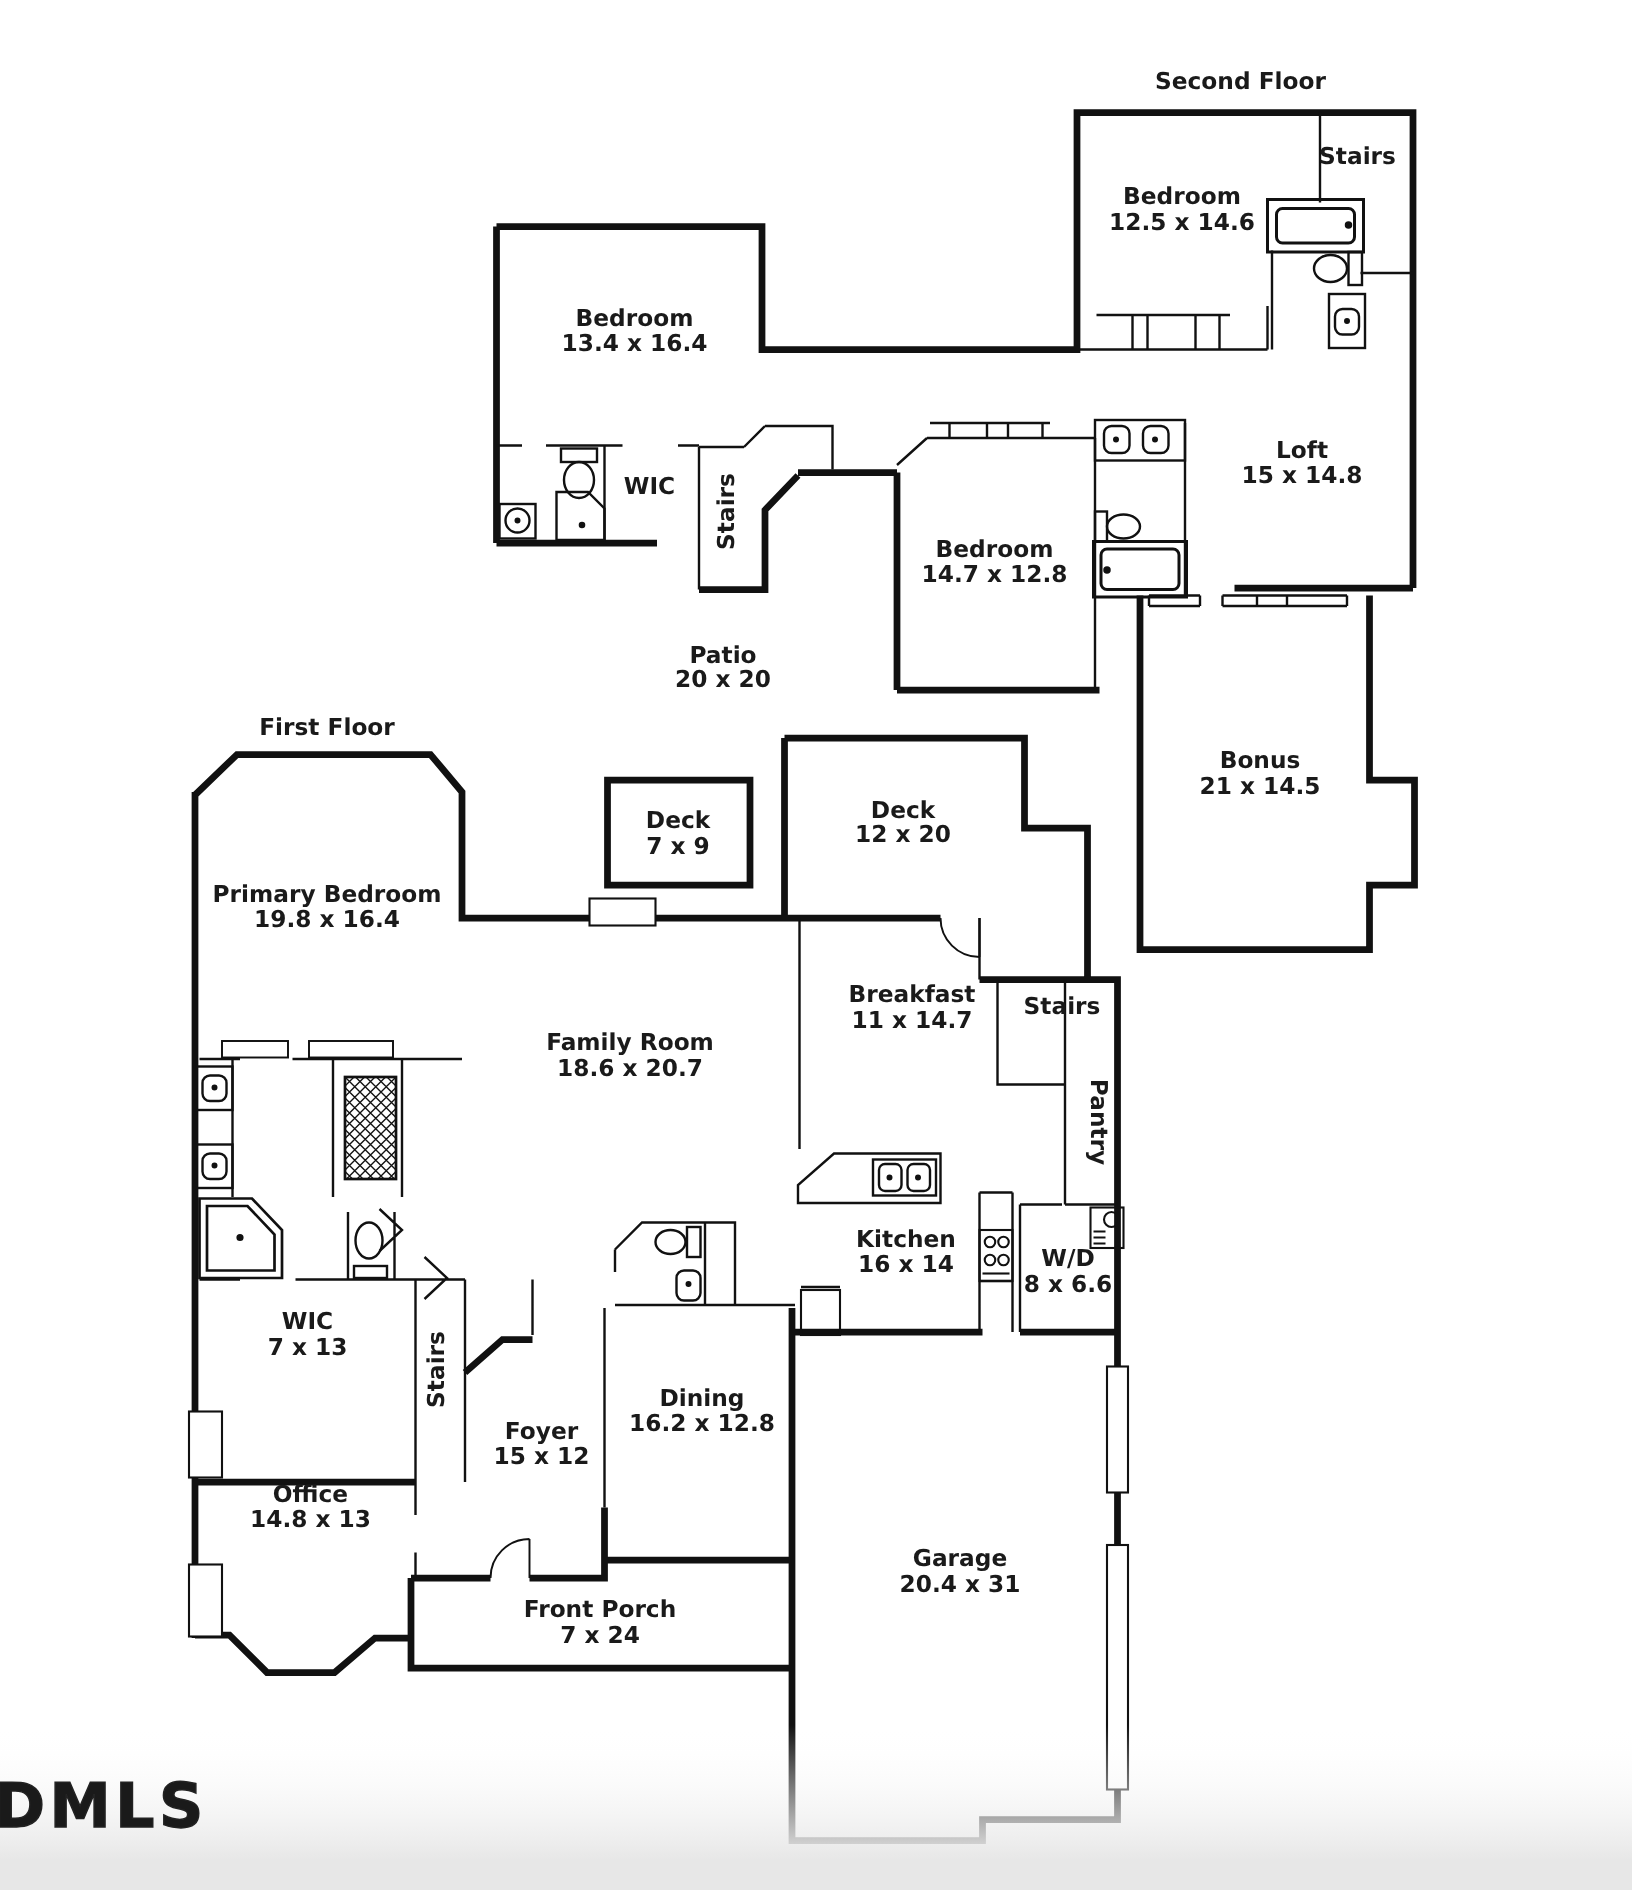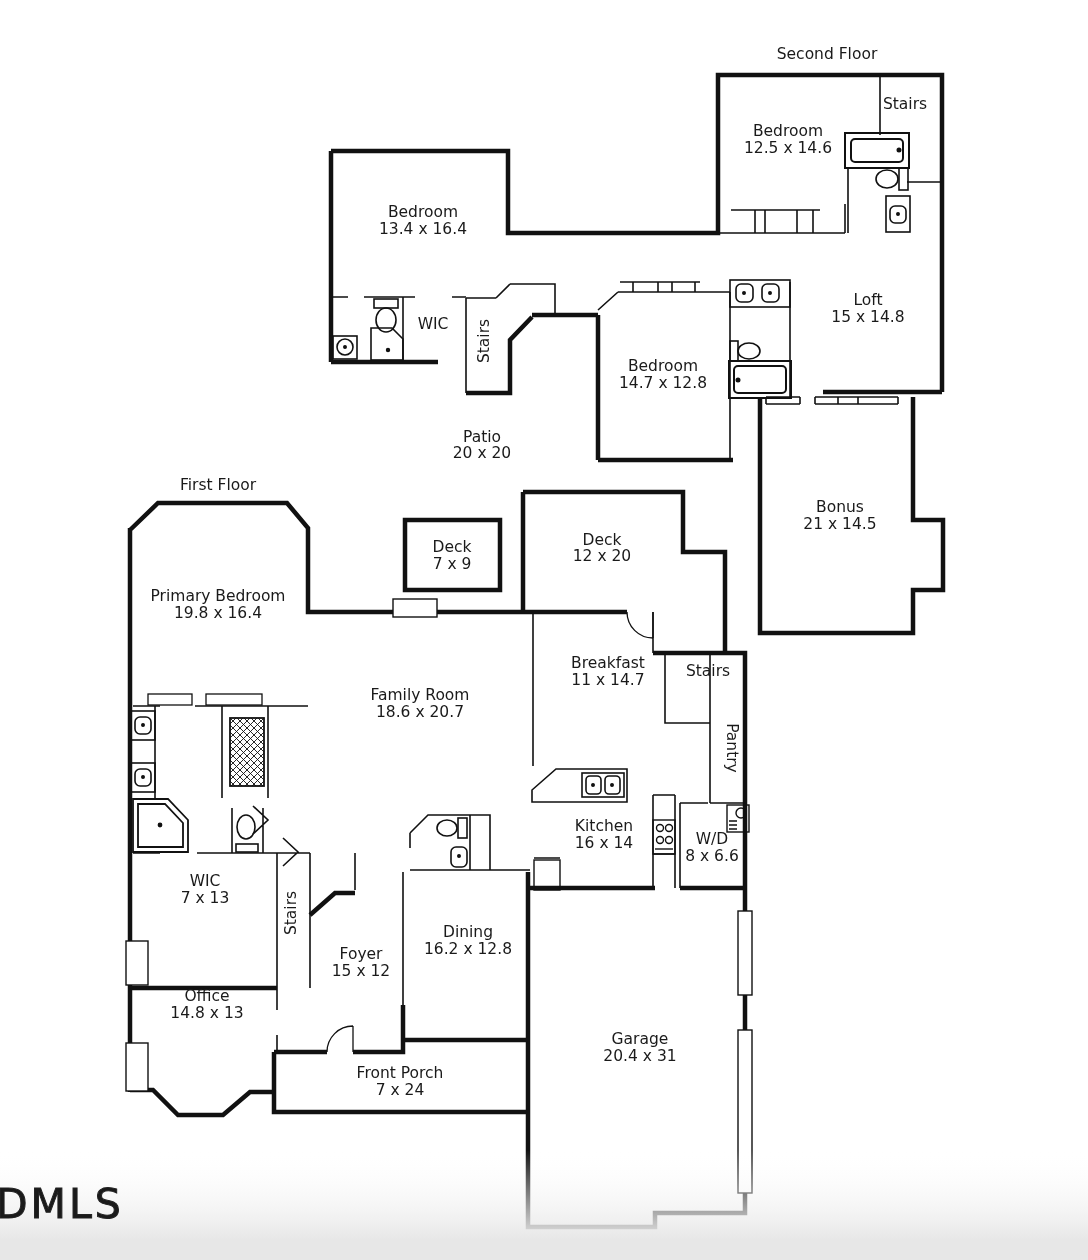--- a/index.html
+++ b/index.html
@@ -1,17 +1,17 @@
 <!DOCTYPE html>
 <html><head>
 <meta charset="utf-8">
 <style>
   html,body{margin:0;padding:0;background:#ffffff;}
   .page{position:relative;width:1088px;height:1260px;background:#ffffff;overflow:hidden;
-        font-family:"DejaVu Sans","Liberation Sans",sans-serif;}
+        font-family:"DejaVu Sans","Liberation Sans",sans-serif;font-weight:bold;}
   svg text{font-family:"DejaVu Sans","Liberation Sans",sans-serif;fill:#1a1a1a;}
   .room-label{font-size:15.5px;}
   .floor-title{font-size:15.5px;}
   .watermark-text{font-size:41px;letter-spacing:3px;}
 </style>
 </head>
 <body>
 
 <div class="page">
 <svg width="1088" height="1260" viewBox="0 0 1088 1260">

